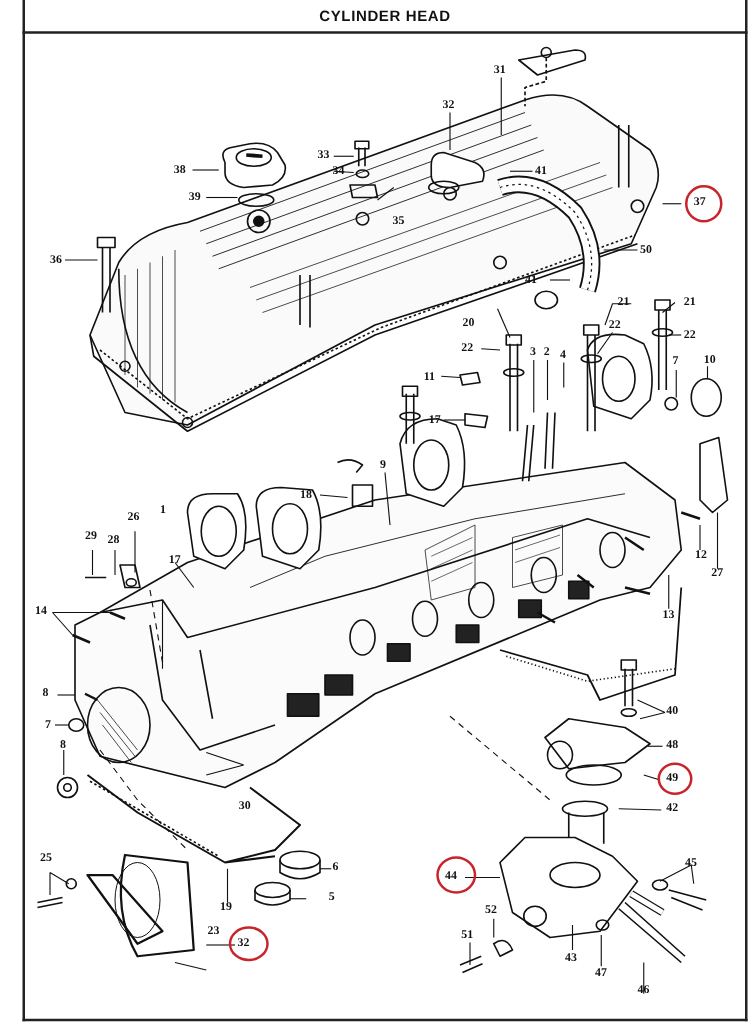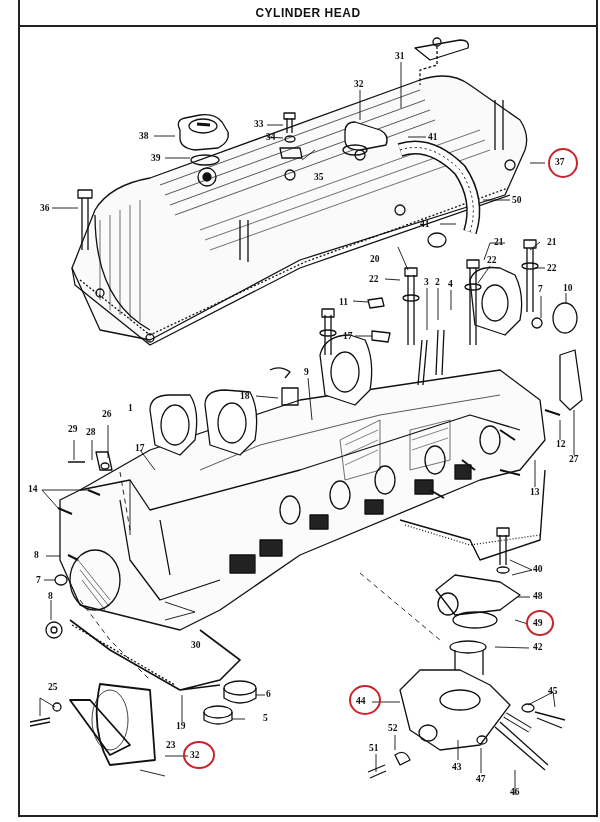--- a/index.html
+++ b/index.html
@@ -296,21 +296,21 @@
 <span class="lbl" style="left:569px;top:455px">27</span>
 <span class="lbl" style="left:530px;top:488px">13</span>
 <span class="lbl" style="left:28px;top:485px">14</span>
 <span class="lbl" style="left:34px;top:551px">8</span>
 <span class="lbl" style="left:36px;top:576px">7</span>
 <span class="lbl" style="left:48px;top:592px">8</span>
 <span class="lbl" style="left:191px;top:641px">30</span>
 <span class="lbl" style="left:176px;top:722px">19</span>
 <span class="lbl" style="left:266px;top:690px">6</span>
 <span class="lbl" style="left:263px;top:714px">5</span>
-<span class="lbl" style="left:48px;top:683px">25</span>
+<span class="lbl" style="left:32px;top:683px">25</span>
 <span class="hl" style="left: 183px; top: 741px; width: 32px; height: 28px; border-color: rgb(200, 36, 43);"></span>
 <span class="lbl" style="left:190px;top:751px">32</span>
 <span class="lbl" style="left:166px;top:741px">23</span>
 <span class="lbl" style="left:533px;top:565px">40</span>
 <span class="lbl" style="left:533px;top:592px">48</span>
 <span class="hl" style="left: 526px; top: 610px; width: 28px; height: 26px; border-color: rgb(200, 36, 43);"></span>
 <span class="lbl" style="left:533px;top:619px">49</span>
 <span class="lbl" style="left:533px;top:643px">42</span>
 <span class="hl" style="left: 349px; top: 685px; width: 32px; height: 30px; border-color: rgb(200, 36, 43);"></span>
 <span class="lbl" style="left:356px;top:697px">44</span>

